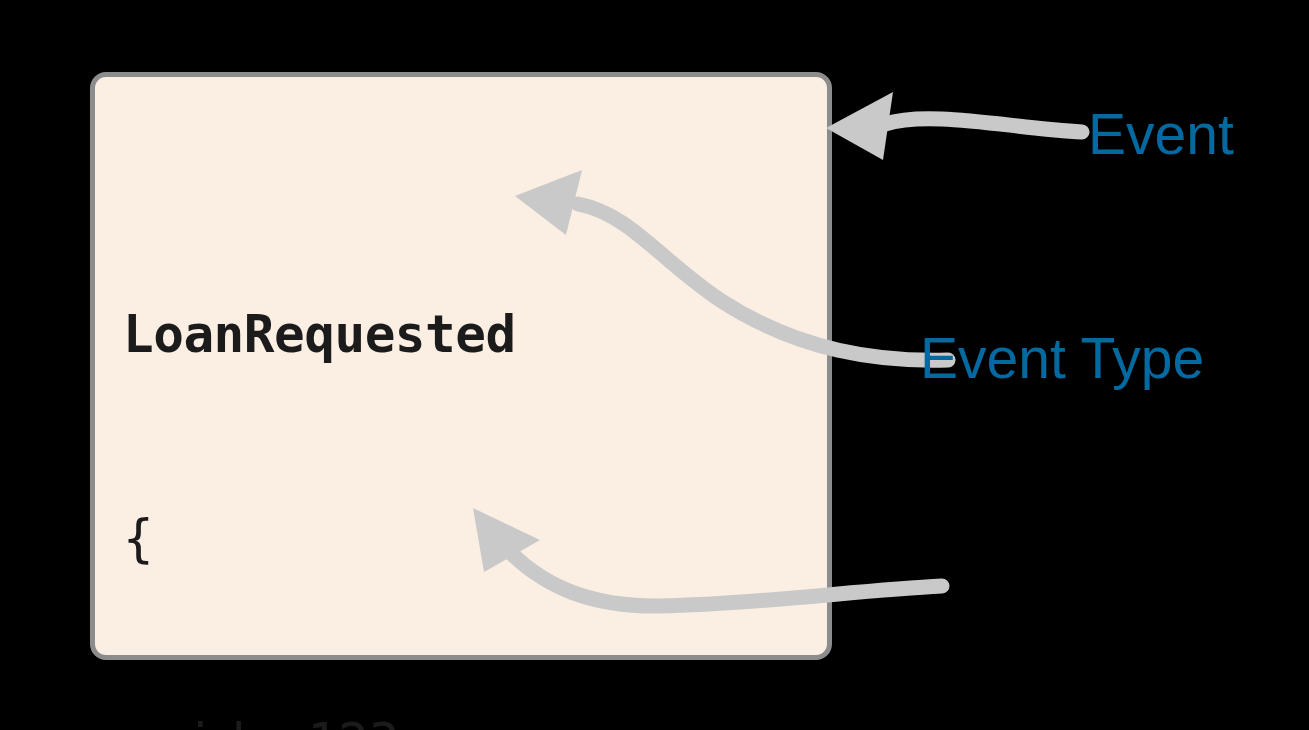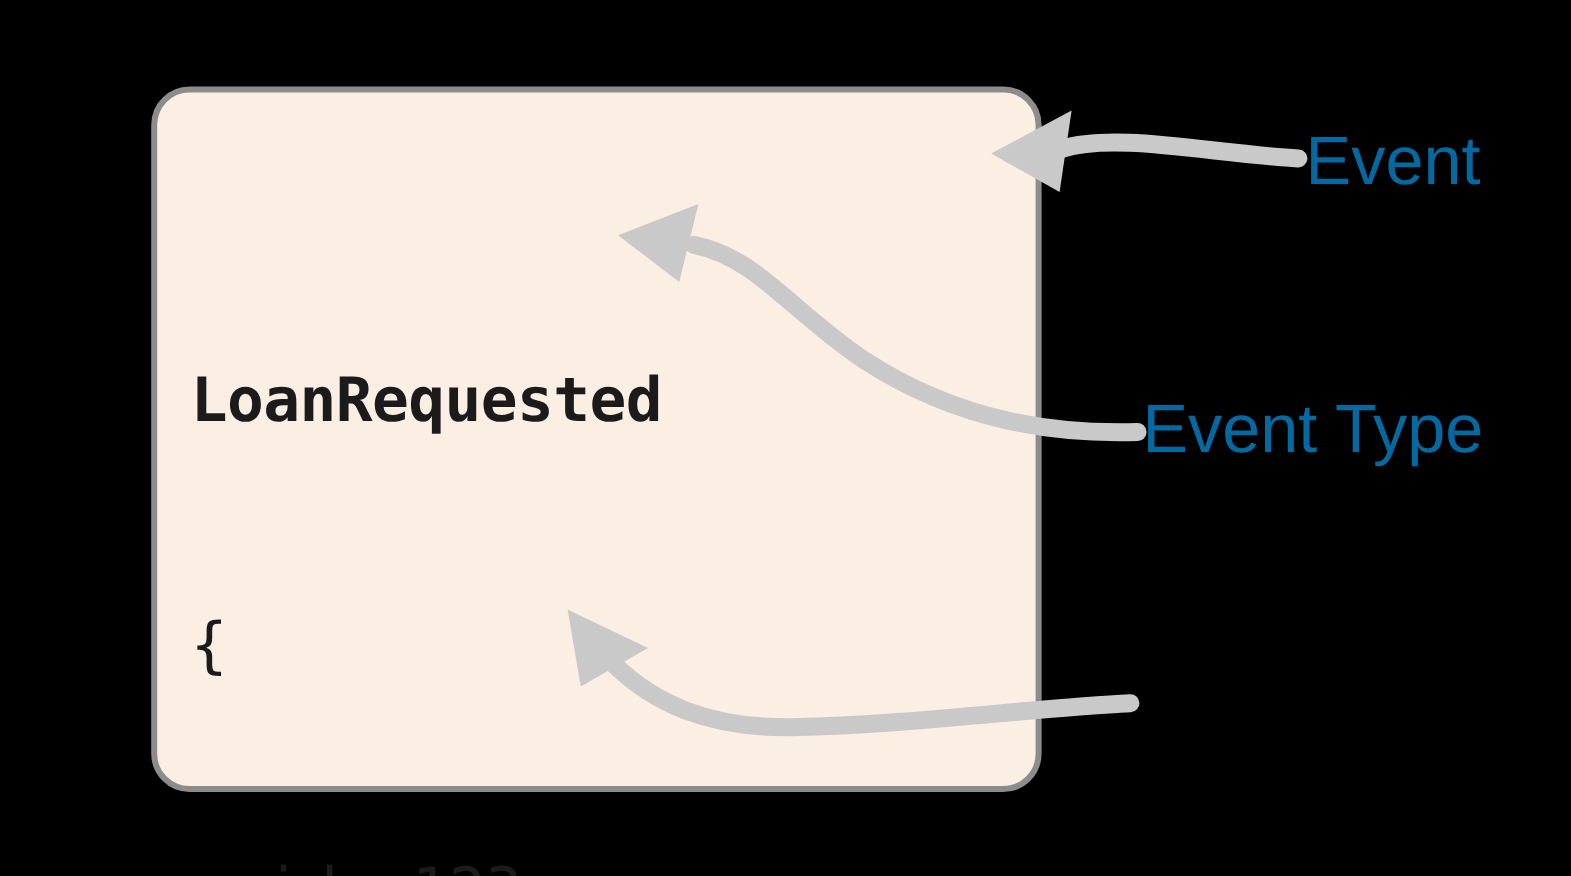--- a/index.html
+++ b/index.html
@@ -29,22 +29,21 @@
   }
   .event-card {
     position: absolute;
     left: 90px;
     top: 72px;
     width: 742px;
     height: 588px;
     box-sizing: border-box;
     background: #FBEEE3;
     border: 5px solid #8C8C8C;
-    border-radius: 32px;
-    margin-left: 36px;
+    border-radius: 16px;
   }
   .code-block {
     position: absolute;
     left: 28px;
     top: 88px;
     font-family: "DejaVu Sans Mono", monospace;
     font-size: 51px;
     line-height: 68px;
     color: #1B1B1B;
     white-space: pre;
@@ -58,21 +57,21 @@
   }
   .annotation-label {
     position: absolute;
     font-family: "Liberation Sans", sans-serif;
     font-size: 57px;
     line-height: 57px;
     color: #0369a1;
     white-space: nowrap;
   }
   .label-event      { left: 1088px; top: 106px; }
-  .label-event-type { left: 952px;  top: 330px; }
+  .label-event-type { left: 920px;  top: 330px; }
   .label-event-body { left: 944px;  top: 556px; }
 </style>
 </head>
 <body>
 
 <div id="stage">
 
   <div class="event-card">
     <div class="code-block">
       <div class="code-line event-type-line">LoanRequested</div>

